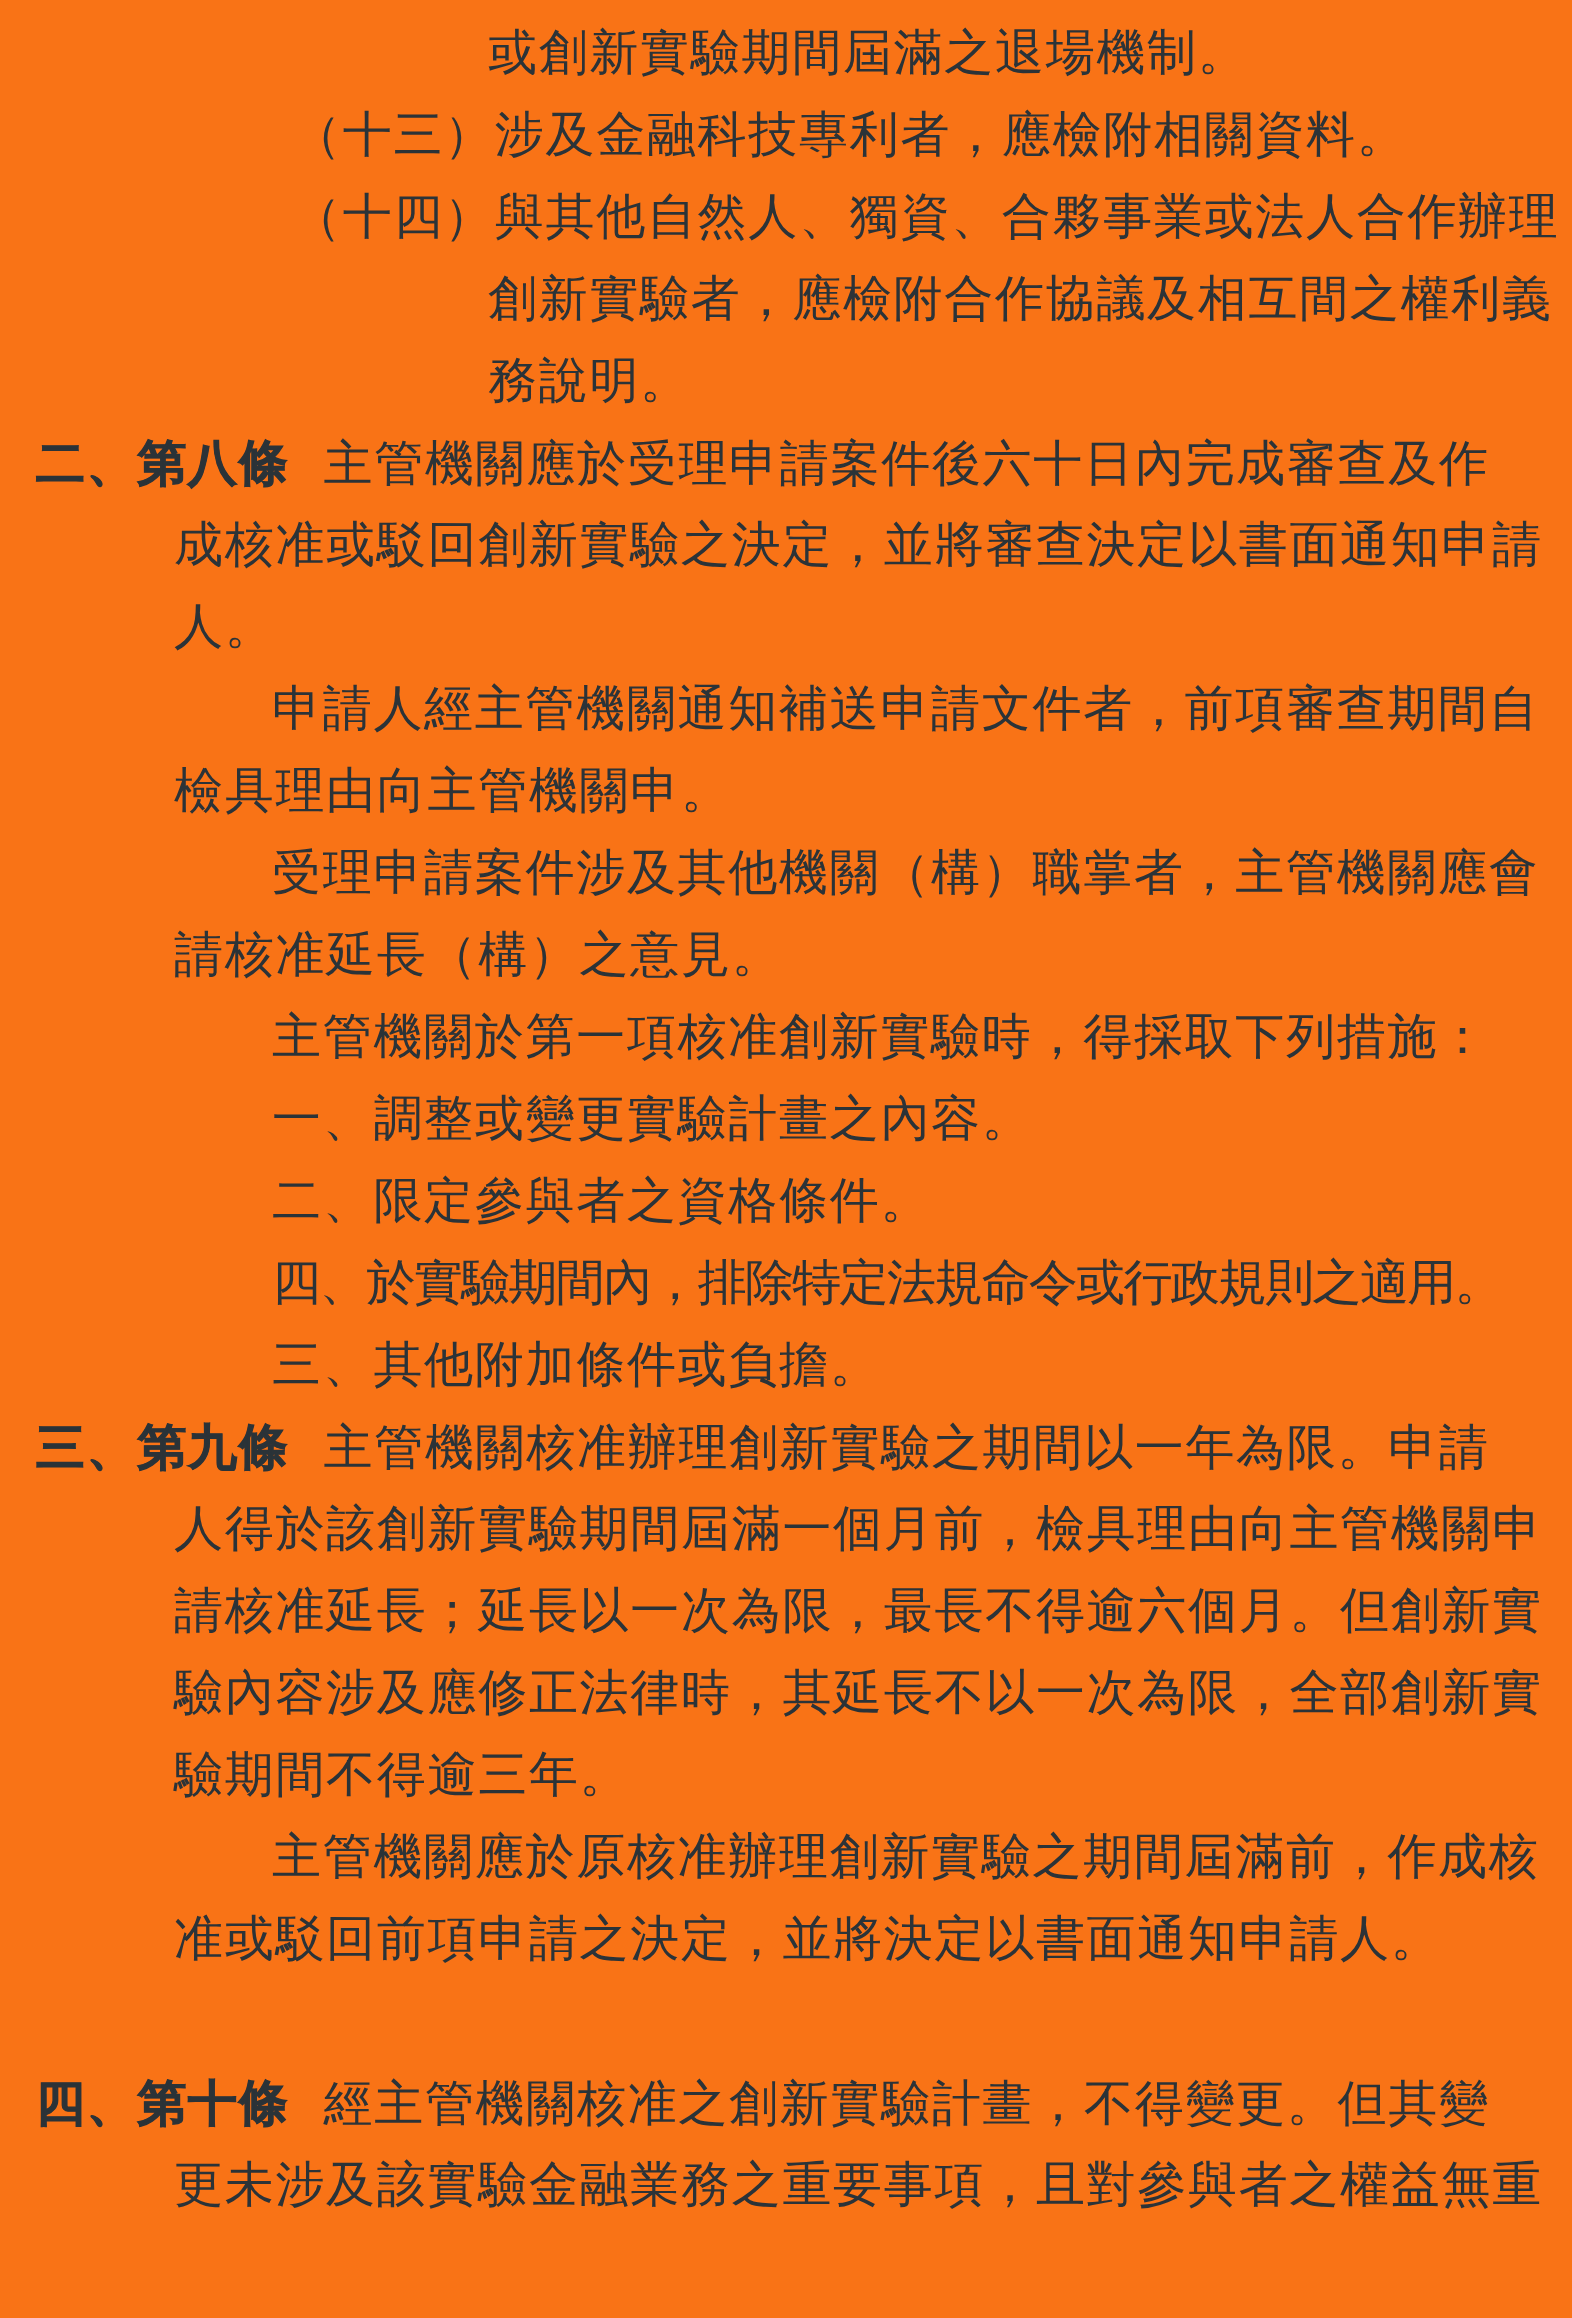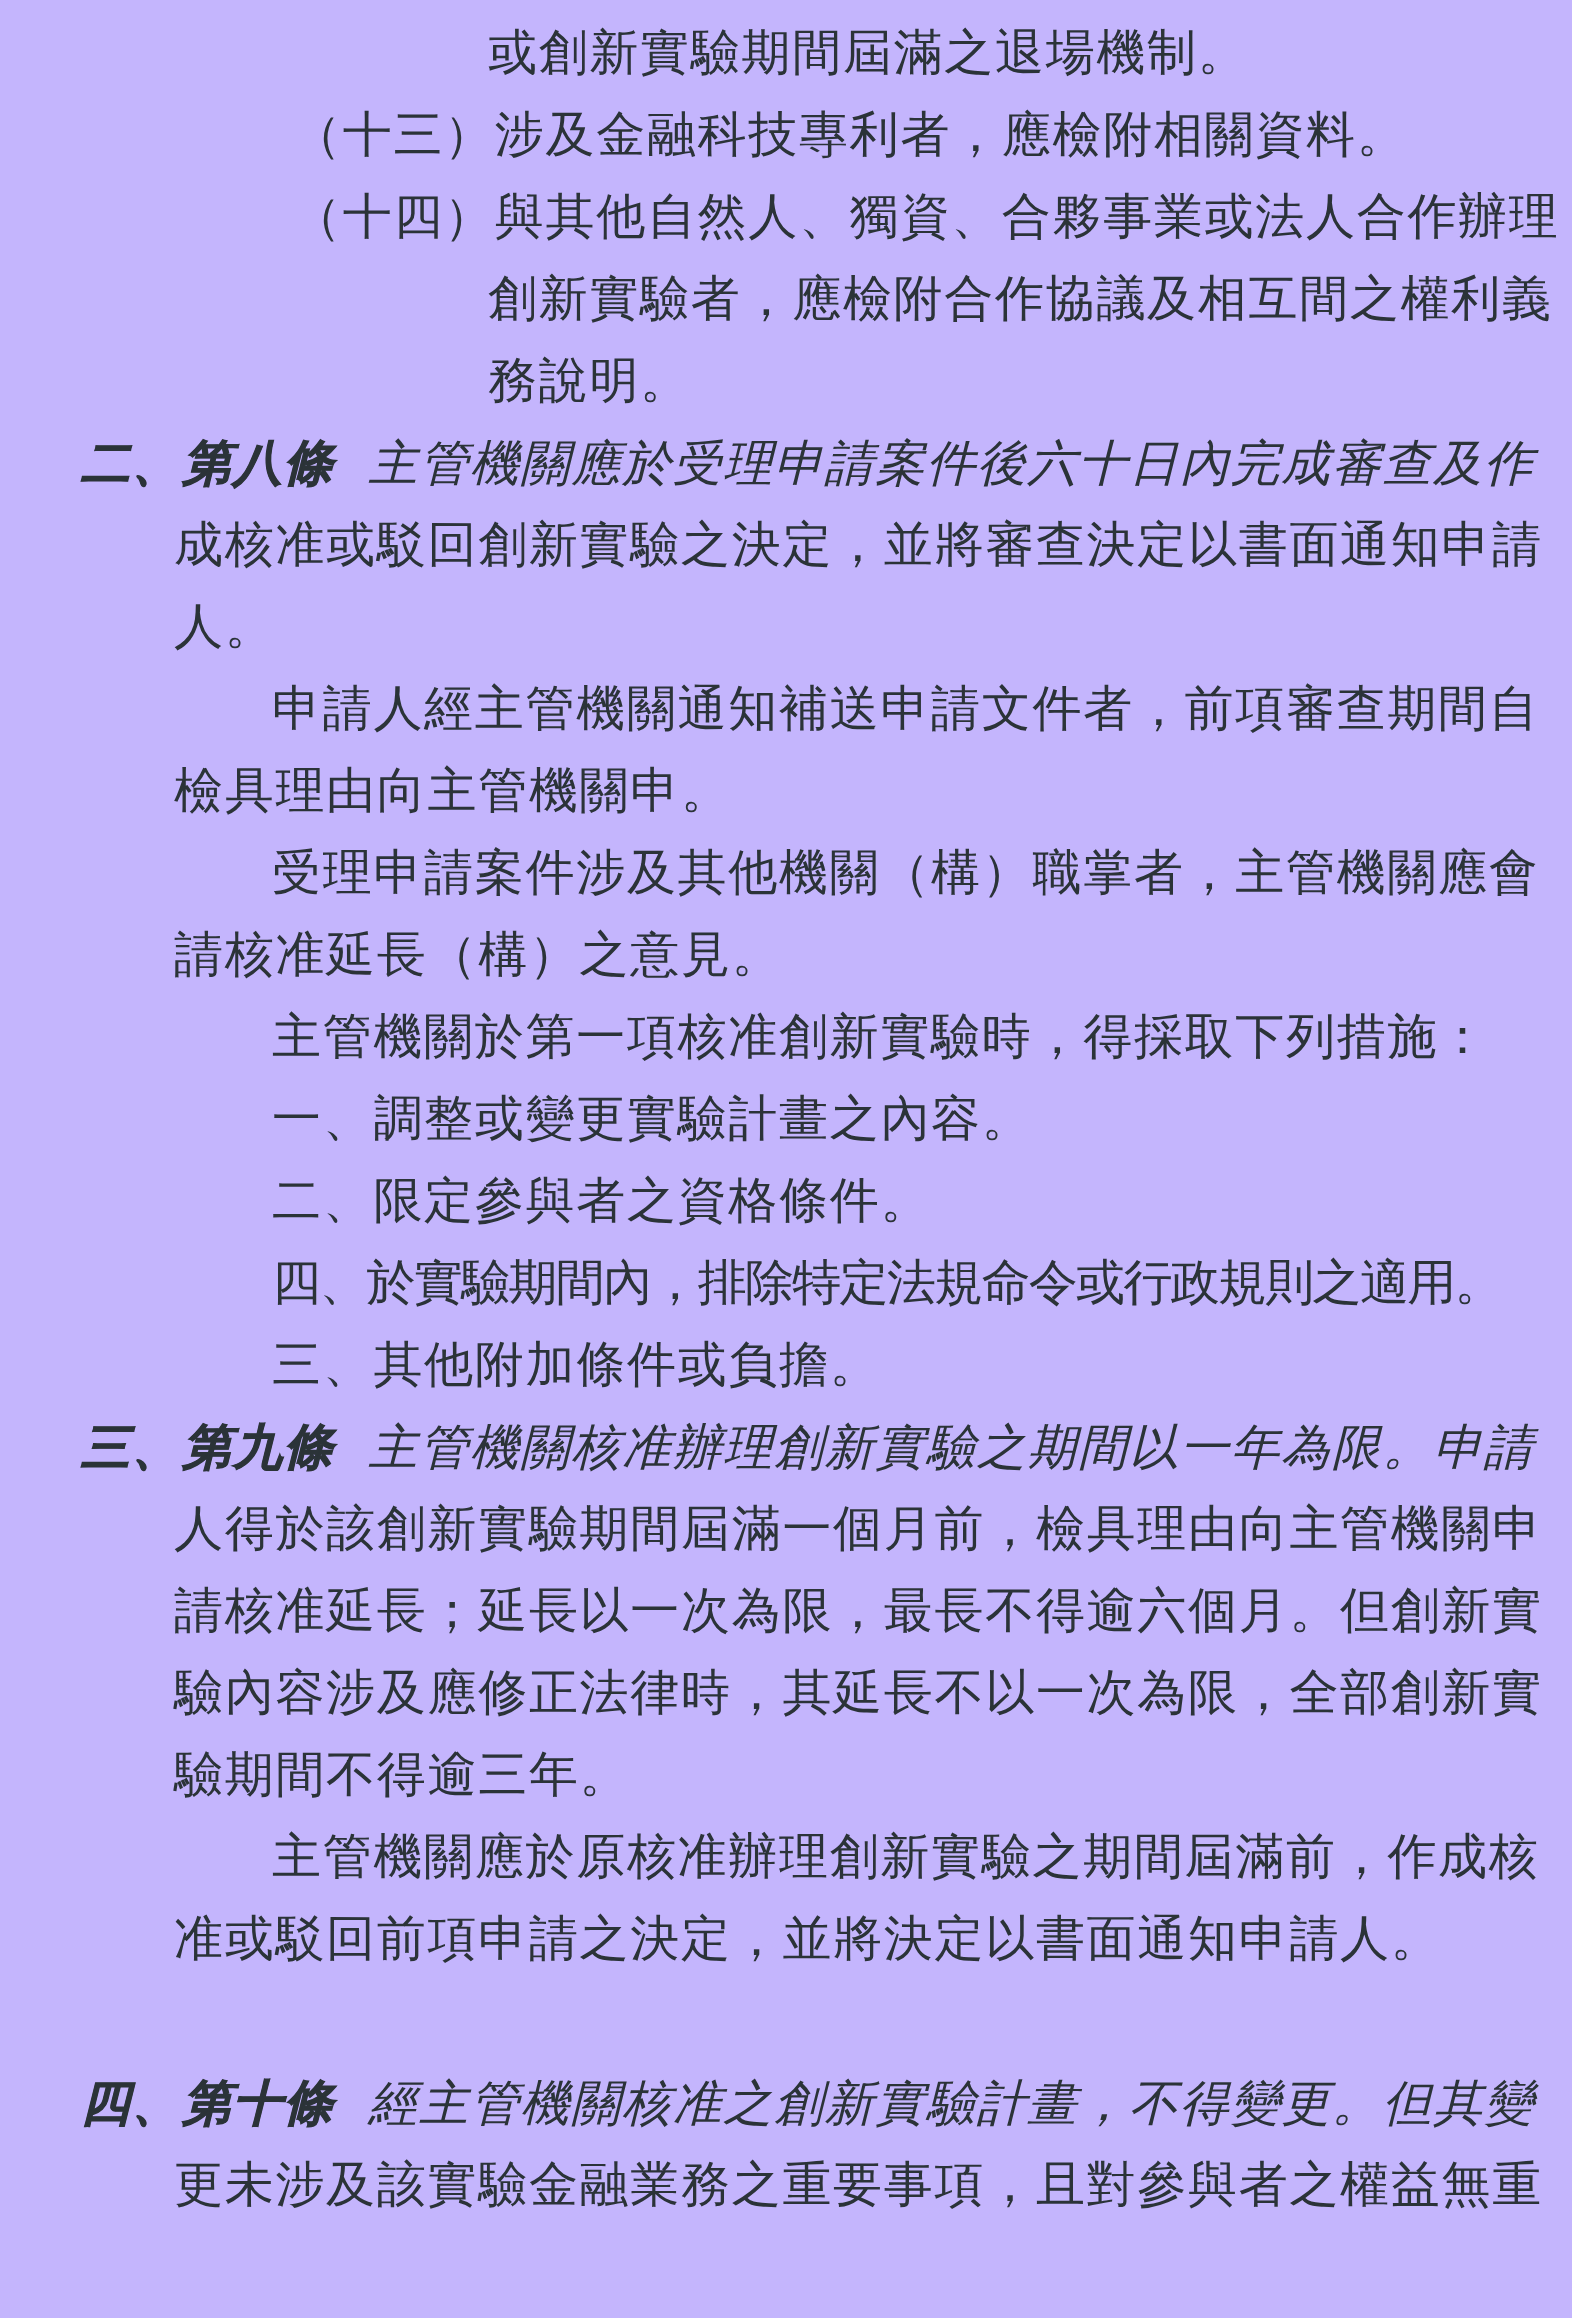--- a/index.html
+++ b/index.html
@@ -25,41 +25,41 @@
   }
   .line {
     height: 82px;
     line-height: 82px;
     font-size: 49px;
     letter-spacing: 1.7px;
     white-space: nowrap;
     text-rendering: optimizeLegibility;
   }
   
-  .ind-ar { padding-left: 81px; font-style: italic; }   
+  .ind-ar { padding-left: 36px; }   
   .ind-ac { padding-left: 174px; }   
   .ind-di { padding-left: 234px; }   
   .ind-pa { padding-left: 272px; }   
   .ind-pi { padding-left: 292px; }   
   .ind-pc { padding-left: 488px; }   
   .lead {
     font-weight: 700;
     -webkit-text-stroke: 0.9px #2b3338;
   }
   .lead-gap {
     display: inline-block;
     width: 34px;
   }
   .tight { letter-spacing: -1.7px; }
   .gap-before { margin-top: 82px; }
 </style>
 </head>
 <body>
 
-<div class="page" style="background: #c4b5fd;">
+<div class="page" style="background: #f97316;">
   <div class="doc" id="doc" style="color: rgb(43, 51, 56);">
   <div class="line ind-pc">
     <span class="txt">或創新實驗期間屆滿之退場機制。</span>
   </div>
 
   <div class="line ind-pi">
     <span class="txt">（十三）涉及金融科技專利者，應檢附相關資料。</span>
   </div>
 
   <div class="line ind-pi">

